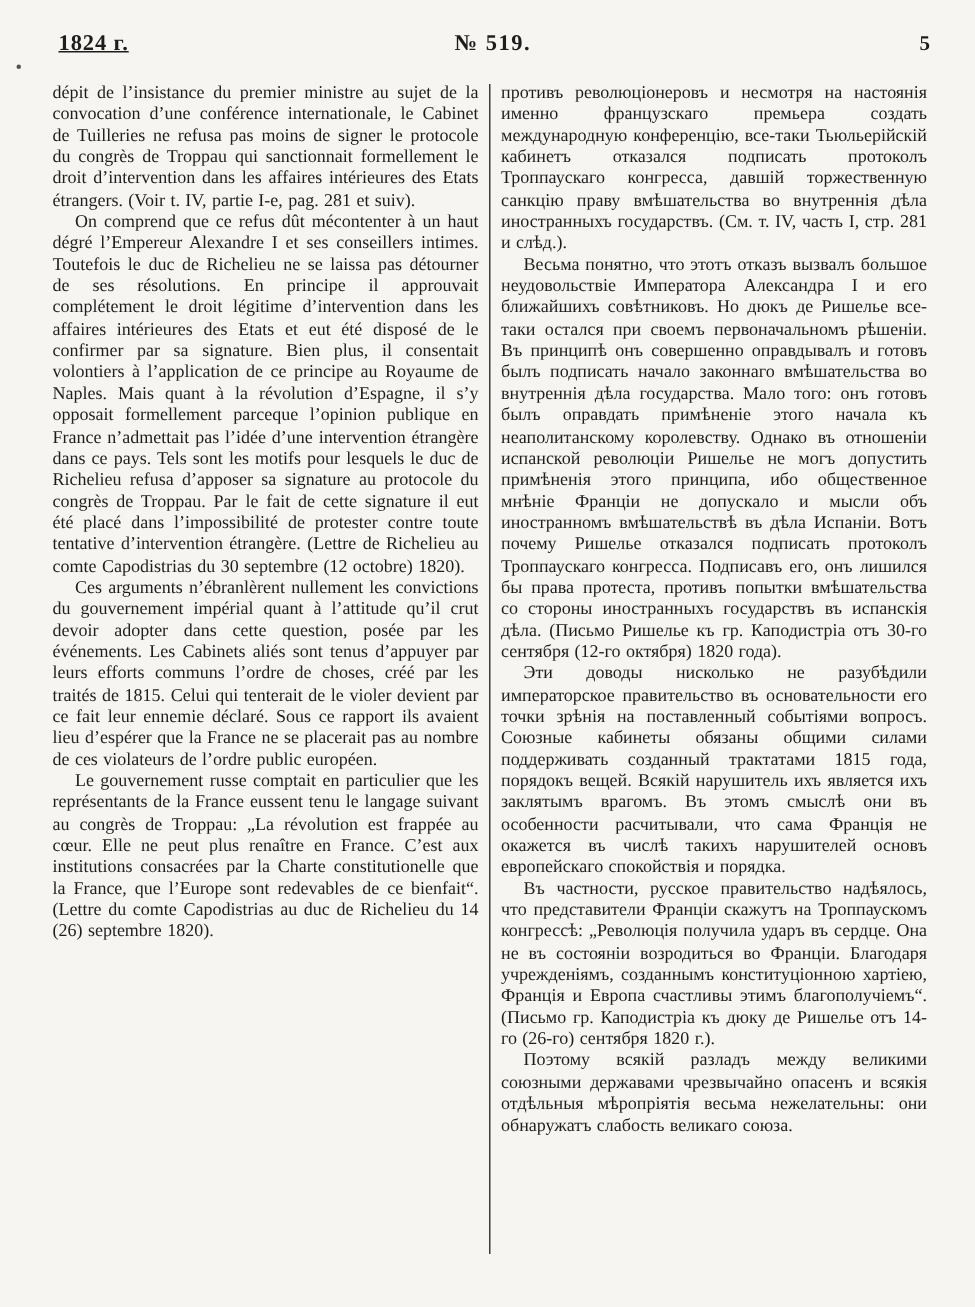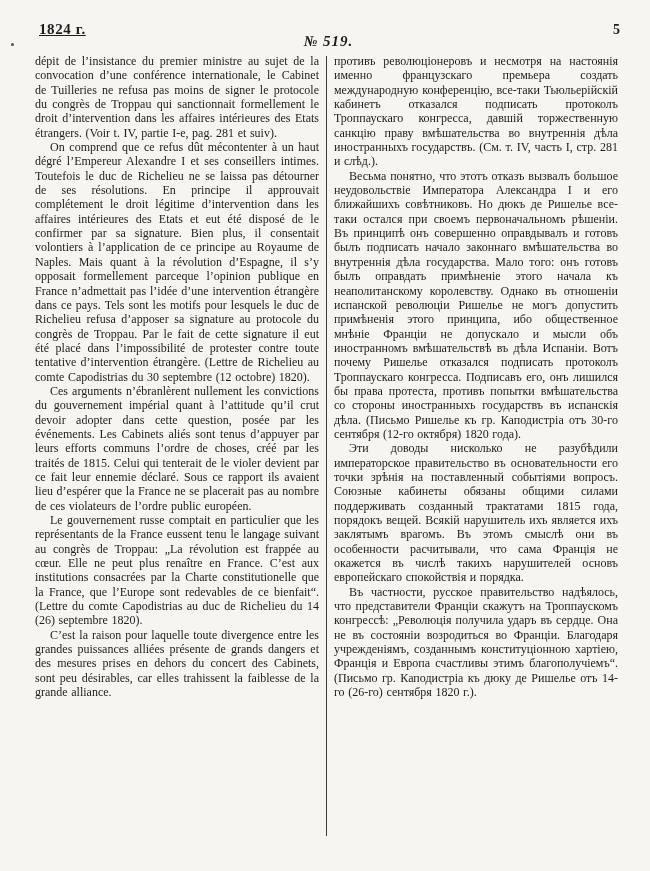--- a/index.html
+++ b/index.html
@@ -22,21 +22,21 @@
   .running-head{
     position:absolute;top:21px;left:35px;right:28px;height:22px;
     font-size:15px;
   }
   .head-year{
     position:absolute;left:4px;top:0;
     font-weight:bold;letter-spacing:0.6px;text-decoration:underline;
   }
   .head-issue{
     position:absolute;left:50%;top:0;transform:translateX(-50%);
-    font-style:italic;font-weight:bold;letter-spacing:1px;margin-top:12px;
+    font-weight:bold;letter-spacing:1px;
   }
   .head-pagenum{
     position:absolute;right:2px;top:1px;
     font-weight:bold;font-size:14px;
   }
   
   .ink-dot{
     position:absolute;left:11px;top:43px;
     width:3px;height:3px;border-radius:50%;
     background:#2a2a2a;opacity:.8;
@@ -81,27 +81,27 @@
 
   <div class="ink-dot"></div>
 
   <main class="columns">
 
     <section class="col" lang="fr">
       <p class="noindent">dépit de l’insistance du premier ministre au sujet de la convocation d’une conférence internationale, le Cabinet de Tuilleries ne refusa pas moins de signer le protocole du congrès de Troppau qui sanctionnait formellement le droit d’intervention dans les affaires intérieures des Etats étrangers. (Voir t. IV, partie I-e, pag. 281 et suiv).</p>
       <p>On comprend que ce refus dût mécontenter à un haut dégré l’Empereur Alexandre I et ses conseillers intimes.  Toutefois le duc de Richelieu ne se laissa pas détourner de ses résolutions. En principe il approuvait complétement le droit légitime d’intervention dans les affaires intérieures des Etats et eut été disposé de le confirmer par sa signature. Bien plus, il consentait volontiers à l’application de ce principe au Royaume de Naples.  Mais quant à la révolution d’Espagne, il s’y opposait formellement parceque l’opinion publique en France n’admettait pas l’idée d’une intervention étrangère dans ce pays. Tels sont les motifs pour lesquels le duc de Richelieu refusa d’apposer sa signature au protocole du congrès de Troppau.  Par le fait de cette signature il eut été placé dans l’impossibilité de protester contre toute tentative d’intervention étrangère. (Lettre de Richelieu au comte Capodistrias du 30 septembre (12 octobre) 1820).</p>
       <p>Ces arguments n’ébranlèrent nullement les convictions du gouvernement impérial quant à l’attitude qu’il crut devoir adopter dans cette question, posée par les événements. Les Cabinets aliés sont tenus d’appuyer par leurs efforts communs l’ordre de choses, créé par les traités de 1815.  Celui qui tenterait de le violer devient par ce fait leur ennemie déclaré. Sous ce rapport ils avaient lieu d’espérer que la France ne se placerait pas au nombre de ces violateurs de l’ordre public européen.</p>
       <p>Le gouvernement russe comptait en particulier que les représentants de la France eussent tenu le langage suivant au congrès de Troppau: „La révolution est frappée au cœur.  Elle ne peut plus renaître en France.  C’est aux institutions consacrées par la Charte constitutionelle que la France, que l’Europe sont redevables de ce bienfait“. (Lettre du comte Capodistrias au duc de Richelieu du 14 (26) septembre 1820).</p>
-      <p>C’est la raison pour laquelle toute divergence entre les grandes puissances alliées présente de grands dangers et des mesures prises en dehors du concert des Cabinets, sont peu désirables, car elles trahissent la faiblesse de la grande alliance.</p>
     </section>
 
     <div class="col-divider"></div>
 
     <section class="col" lang="ru">
       <p class="noindent">противъ революціонеровъ и несмотря на настоянія именно французскаго премьера создать международную конференцію, все-таки Тьюльерійскій кабинетъ отказался подписать протоколъ Троппаускаго конгресса, давшій торжественную санкцію праву вмѣшательства во внутреннія дѣла иностранныхъ государствъ. (См. т. IV, часть I, стр. 281 и слѣд.).</p>
       <p>Весьма понятно, что этотъ отказъ вызвалъ большое неудовольствіе Императора Александра I и его ближайшихъ совѣтниковъ. Но дюкъ де Ришелье все-таки остался при своемъ первоначальномъ рѣшеніи. Въ принципѣ онъ совершенно оправдывалъ и готовъ былъ подписать начало законнаго вмѣшательства во внутреннія дѣла государства. Мало того: онъ готовъ былъ оправдать примѣненіе этого начала къ неаполитанскому королевству. Однако въ отношеніи испанской революціи Ришелье не могъ допустить примѣненія этого принципа, ибо общественное мнѣніе Франціи не допускало и мысли объ иностранномъ вмѣшательствѣ въ дѣла Испаніи. Вотъ почему Ришелье отказался подписать протоколъ Троппаускаго конгресса. Подписавъ его, онъ лишился бы права протеста, противъ попытки вмѣшательства со стороны иностранныхъ государствъ въ испанскія дѣла. (Письмо Ришелье къ гр. Каподистріа отъ 30-го сентября (12-го октября) 1820 года).</p>
       <p>Эти доводы нисколько не разубѣдили императорское правительство въ основательности его точки зрѣнія на поставленный событіями вопросъ. Союзные кабинеты обязаны общими силами поддерживать созданный трактатами 1815 года, порядокъ вещей. Всякій нарушитель ихъ является ихъ заклятымъ врагомъ. Въ этомъ смыслѣ они въ особенности расчитывали, что сама Франція не окажется въ числѣ такихъ нарушителей основъ европейскаго спокойствія и порядка.</p>
       <p>Въ частности, русское правительство надѣялось, что представители Франціи скажутъ на Троппаускомъ конгрессѣ: „Революція получила ударъ въ сердце. Она не въ состояніи возродиться во Франціи. Благодаря учрежденіямъ, созданнымъ конституціонною хартіею, Франція и Европа счастливы этимъ благополучіемъ“. (Письмо гр. Каподистріа къ дюку де Ришелье отъ 14-го (26-го) сентября 1820 г.).</p>
+      <p>Поэтому всякій разладъ между великими союзными державами чрезвычайно опасенъ и всякія отдѣльныя мѣропріятія весьма нежелательны: они обнаружатъ слабость великаго союза.</p>
     </section>
 
   </main>
 
 </div>
 
 </body></html>

